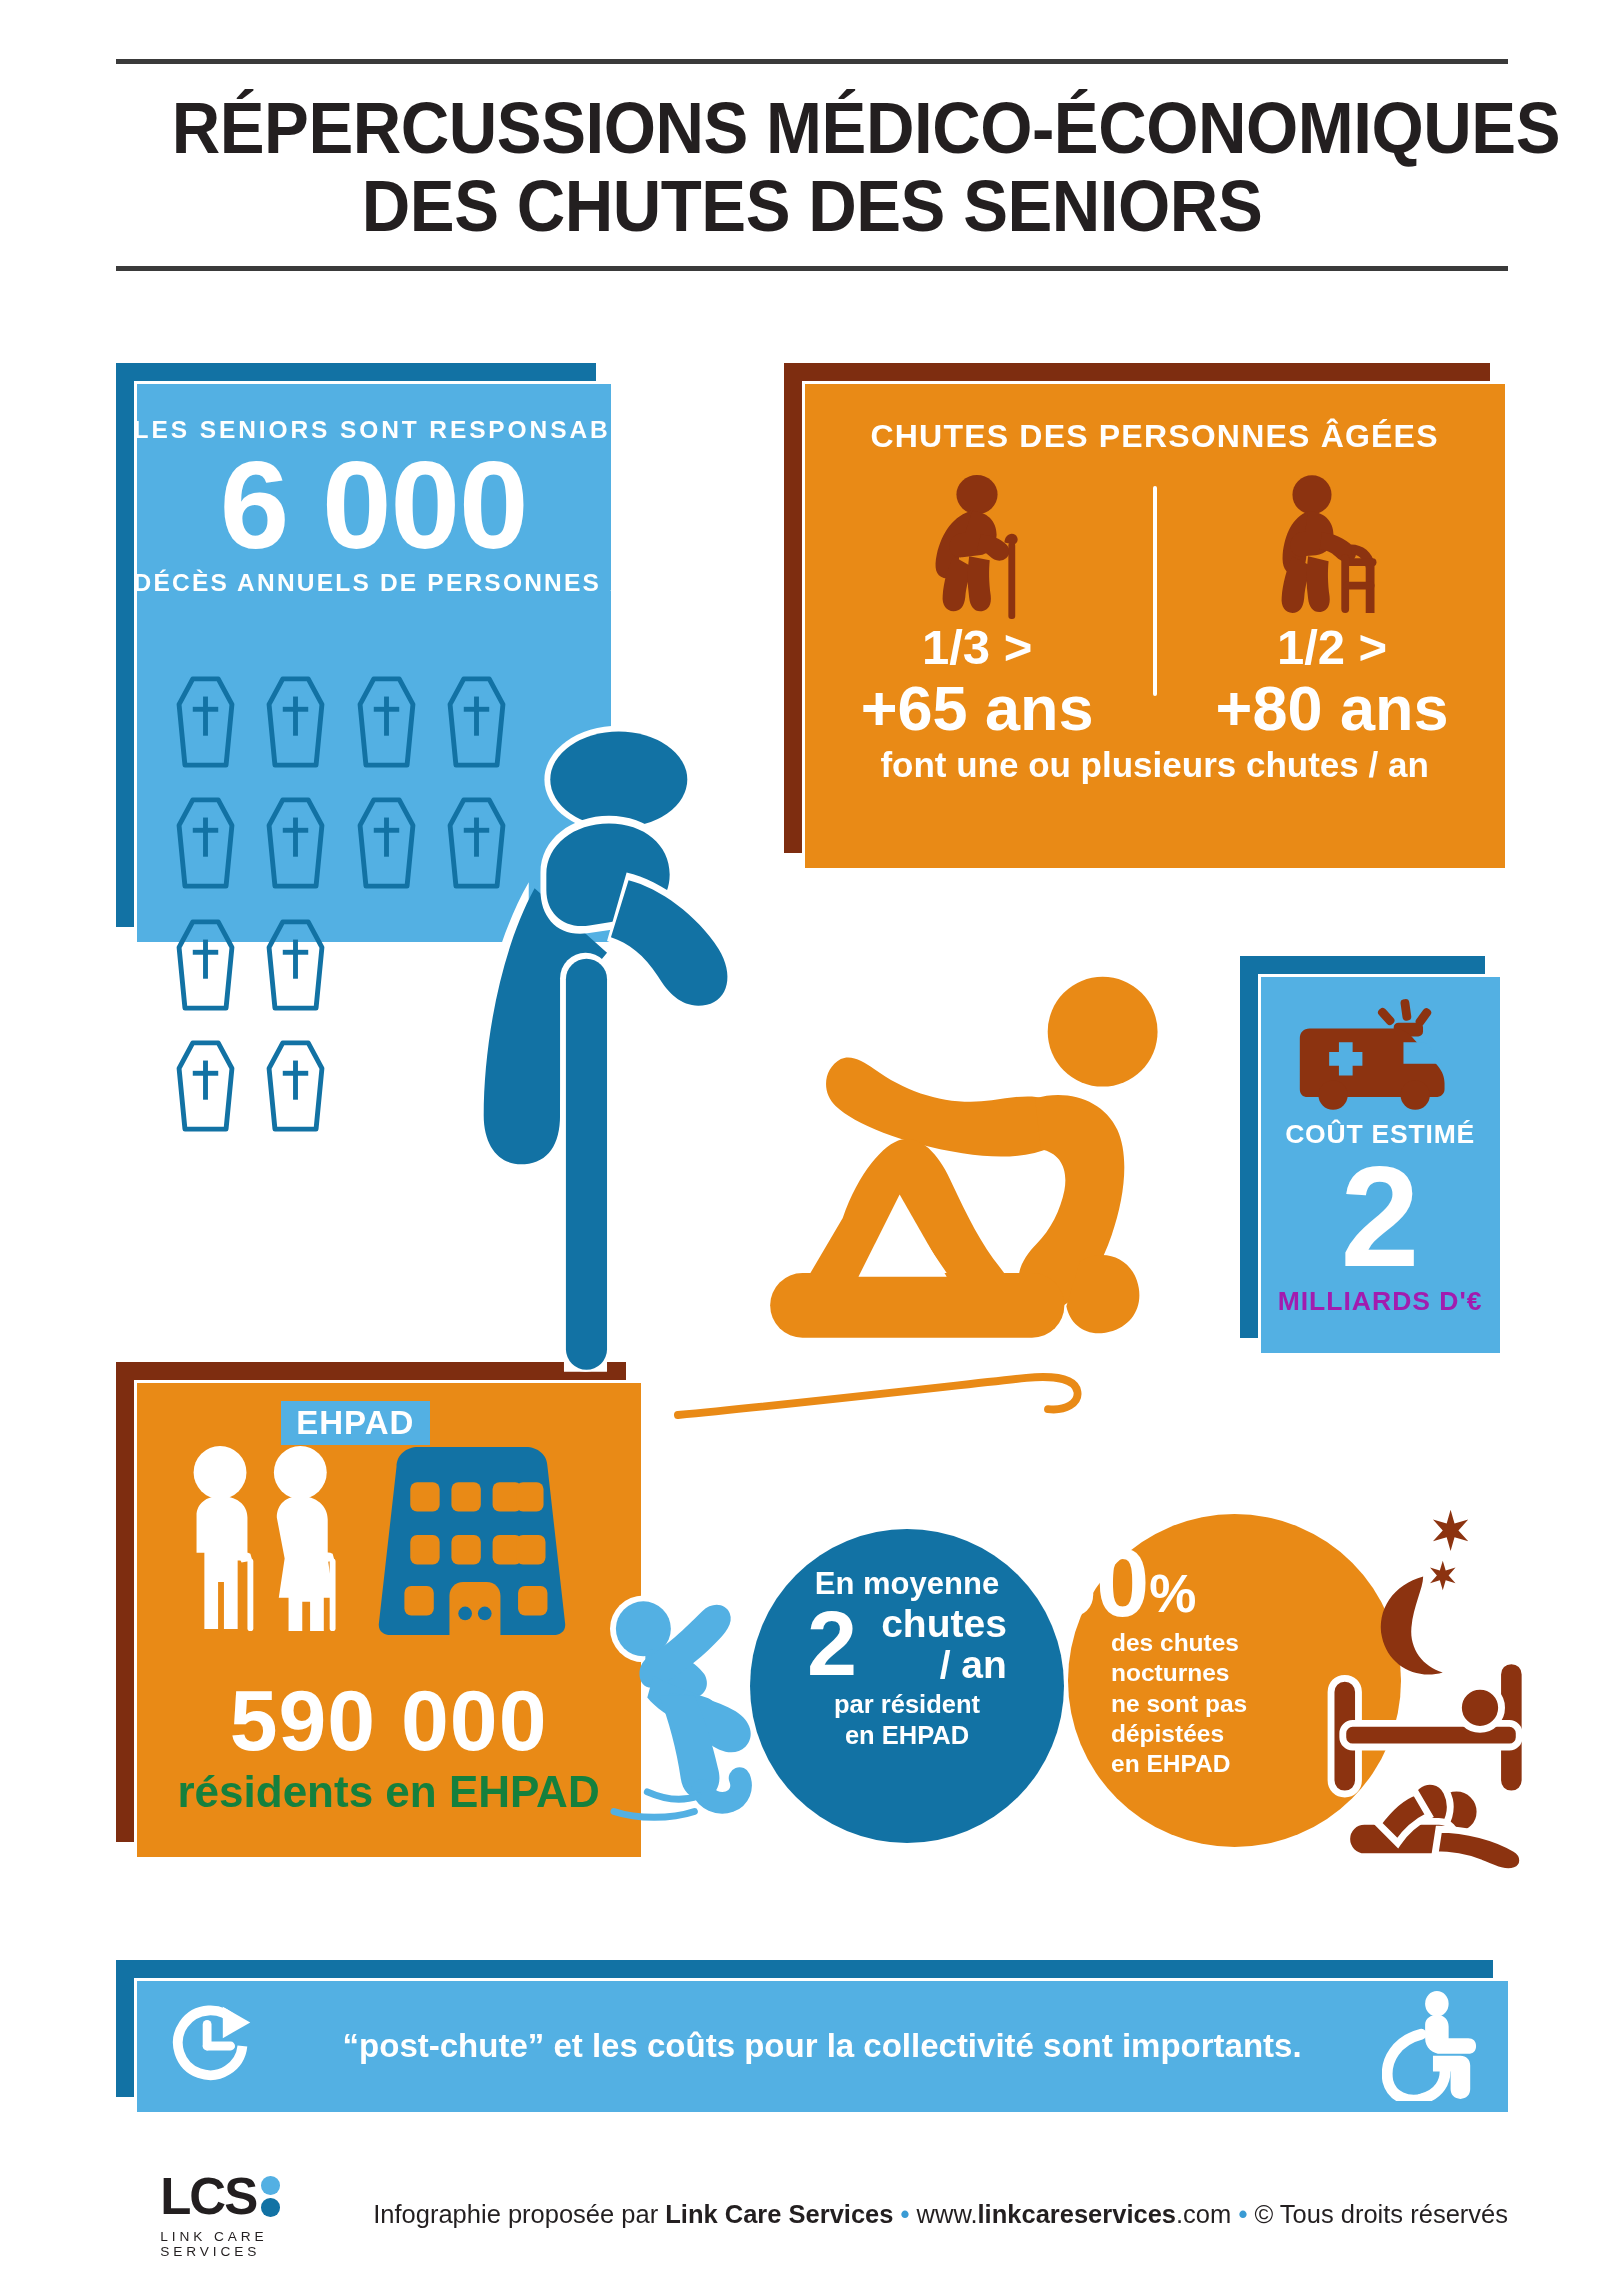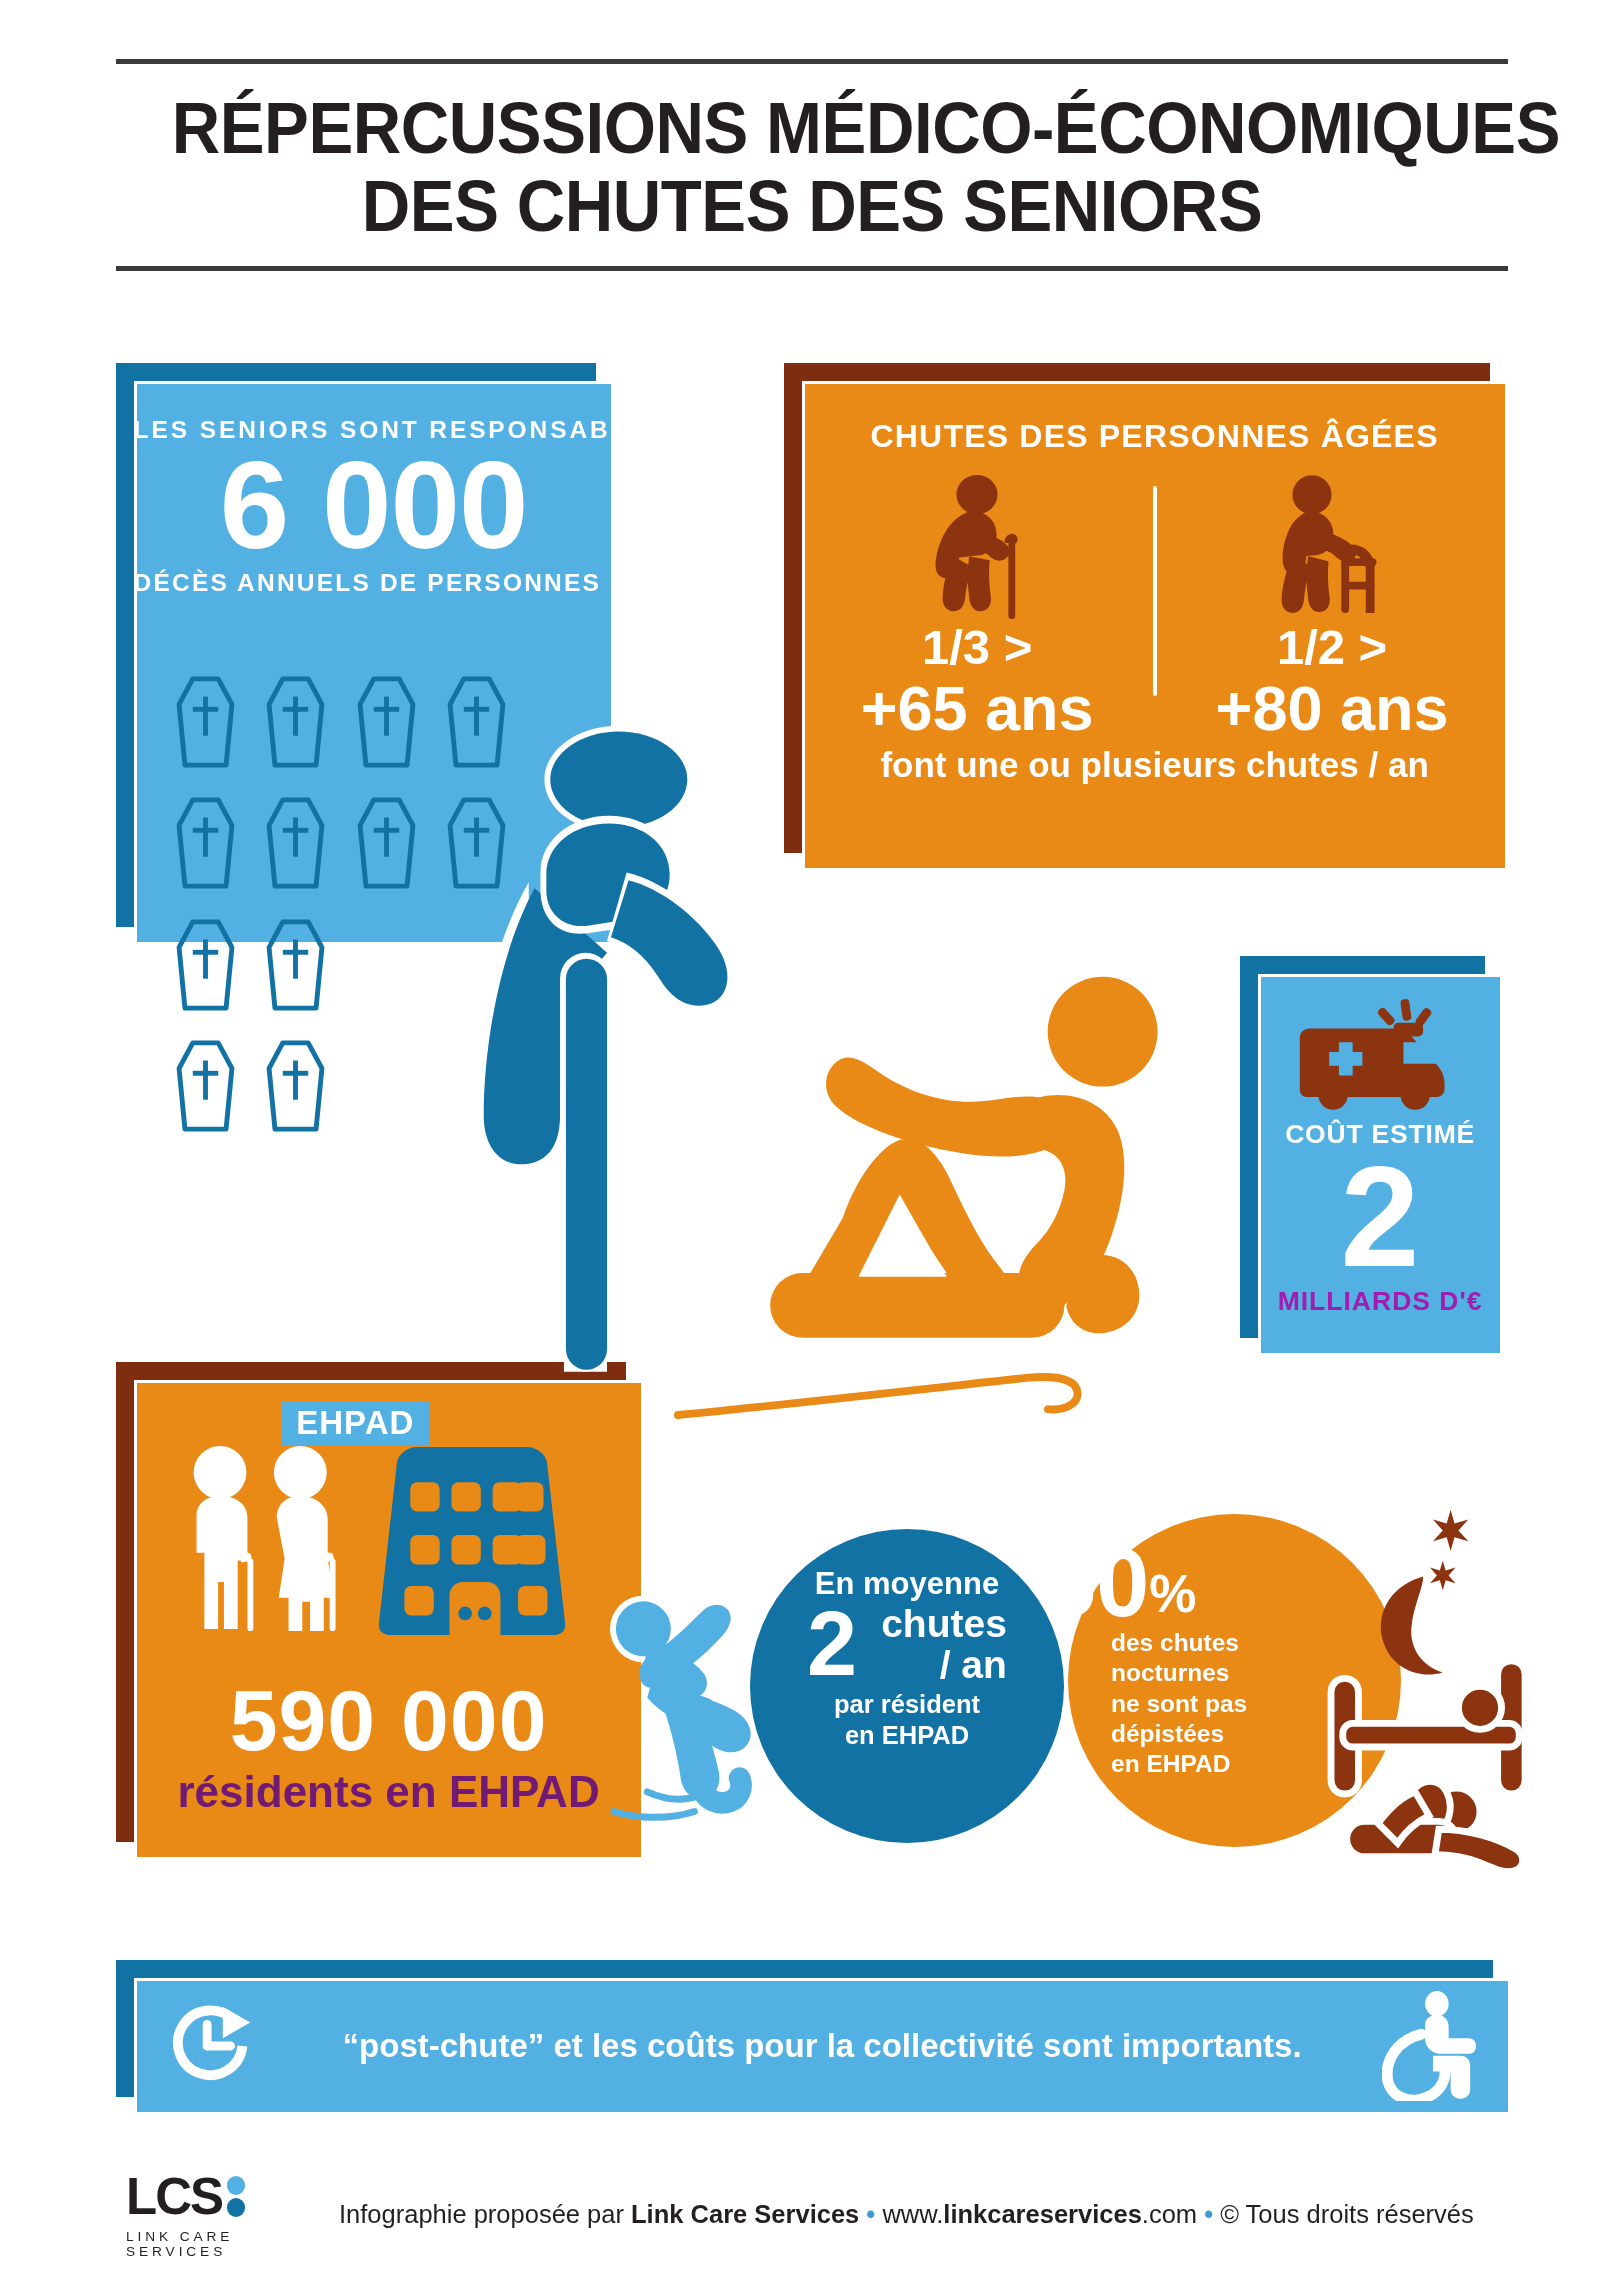--- a/index.html
+++ b/index.html
@@ -87,21 +87,21 @@
              text-align:center;margin-top:-2px;
              font-family:"Liberation Sans Narrow","Liberation Sans",sans-serif;}
 
   
   #panel-ehpad{left:116px;top:1362px;width:510px;height:480px;}
   #panel-ehpad .shadow{background:#7e2d10;}
   #panel-ehpad .face{background:#e98a16;}
   .ehpad-number{color:#ffffff;font-size:86px;font-weight:bold;text-align:center;
                 line-height:1;margin-top:3.9px;letter-spacing:1px;
                 font-family:"Liberation Sans Narrow","Liberation Sans",sans-serif;}
-  .ehpad-sub{color:#701a75;font-size:44px;font-weight:bold;text-align:center;
+  .ehpad-sub{color:#15803d;font-size:44px;font-weight:bold;text-align:center;
              margin-top:3.9px;
              font-family:"Liberation Sans Narrow","Liberation Sans",sans-serif;}
   .ehpad-tag{
     position:absolute;left:147px;top:21.6px;background:#53b0e3;color:#ffffff;
     font-size:33px;font-weight:bold;padding:2.9px 15.7px;letter-spacing:1px;z-index:6;
     font-family:"Liberation Sans Narrow","Liberation Sans",sans-serif;
   }
 
   
   .circle{position:absolute;border-radius:50%;}
@@ -124,21 +124,21 @@
             font-family:"Liberation Sans Narrow","Liberation Sans",sans-serif;}
 
   
   #banner{left:116px;top:1960px;width:1377px;height:137px;}
   #banner .shadow{background:#1272a4;}
   #banner .face{background:#53b0e3;}
   .banner-text{color:#ffffff;font-weight:bold;font-size:33px;line-height:1.65;text-align:center;
                font-family:"Liberation Sans Narrow","Liberation Sans",sans-serif;}
 
   
-  #footer{left:126px;top:2171px;width:1392px;display:flex;align-items:center;}
+  #footer{left:116px;top:2171px;width:1392px;display:flex;align-items:center;justify-content:flex-end;}
   .logo-wrap{width:176px;}
   .logo-main{display:flex;align-items:center;}
   .logo-txt{font-size:51px;font-weight:bold;color:#231f20;letter-spacing:-2px;line-height:1;
             font-family:"Liberation Sans","DejaVu Sans",sans-serif;}
   .logo-dots{display:flex;flex-direction:column;gap:3.9px;margin-left:4.9px;}
   .logo-dot{width:18.6px;height:18.6px;border-radius:50%;}
   .logo-sub{font-size:13.7px;letter-spacing:3.9px;color:#231f20;margin-top:6.9px;
             font-family:"Liberation Sans","DejaVu Sans",sans-serif;}
   .credit{font-size:25.5px;color:#231f20;white-space:nowrap;margin-left:37px;
           font-family:"Liberation Sans Narrow","Liberation Sans",sans-serif;}

